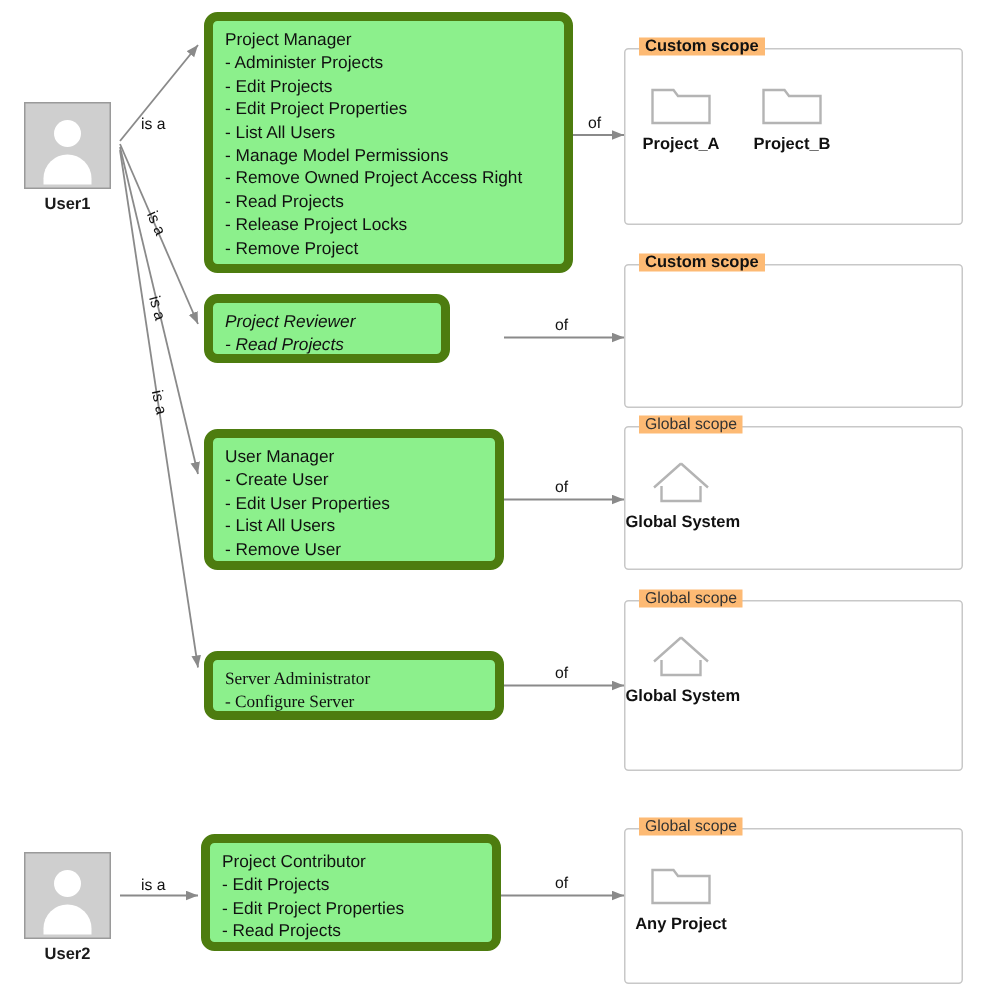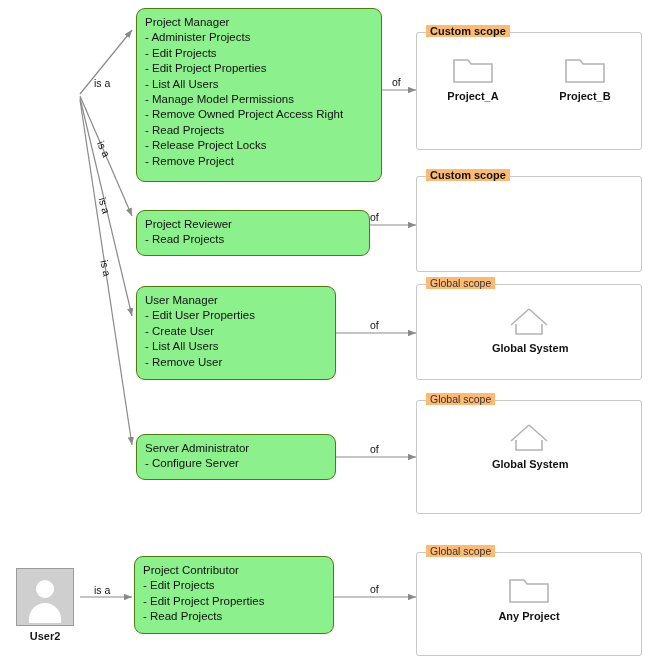--- a/index.html
+++ b/index.html
@@ -65,21 +65,21 @@
   .actor-label {
     margin-top: 4px;
     font-size: 11px;
     font-weight: bold;
     color: #1a1a1a;
   }
   
   .role {
     position: absolute;
     background: #8cf08c;
-    border: 1px solid #4d7c0f;
+    border: 6px solid #4d7c0f;
     border-radius: 9px;
     box-sizing: border-box;
     padding: 6px 8px 7px 8px;
     font-size: 11.5px;
     color: #111111;
     line-height: 15.4px;
   }
   .role .role-title {
     font-weight: normal;
   }
@@ -110,22 +110,20 @@
   }
   .scope-title.bold {
     font-weight: bold;
     font-size: 11px;
     color: #111111;
   }
   .scope-items {
     display: flex;
     flex-direction: row;
     align-items: flex-start;
-    justify-content: center;
-    gap: 38px;
     padding-top: 18px;
   }
   .scope-item {
     width: 74px;
     text-align: center;
   }
   .scope-item .item-label {
     font-size: 11px;
     font-weight: bold;
     color: #111111;
@@ -170,20 +168,27 @@
       <path d="M80,597 L132,597"></path>
 
       <path d="M382,90 L416,90"></path>
       <path d="M336,225 L416,225"></path>
       <path d="M336,333 L416,333"></path>
       <path d="M336,457 L416,457"></path>
       <path d="M334,597 L416,597"></path>
     </g>
   </svg>
 
+  <div class="actor" style="left:14px; top:68px;">
+    <div class="actor-avatar">
+      <div class="head"></div>
+      <div class="body"></div>
+    </div>
+    <div class="actor-label">User1</div>
+  </div>
 
   <div class="actor" style="left:14px; top:568px;">
     <div class="actor-avatar">
       <div class="head"></div>
       <div class="body"></div>
     </div>
     <div class="actor-label">User2</div>
   </div>
 
   <div class="edge-label" style="left:94px; top:77px;">is a</div>
@@ -206,38 +211,38 @@
       <li>- Edit Project Properties</li>
       <li>- List All Users</li>
       <li>- Manage Model Permissions</li>
       <li>- Remove Owned Project Access Right</li>
       <li>- Read Projects</li>
       <li>- Release Project Locks</li>
       <li>- Remove Project</li>
     </ul>
   </div>
 
-  <div class="role" style="left:136px; top:210px; width:234px; height:46px;">
+  <div class="role" style="left:136px; top:196px; width:164px; height:46px;font-style:italic;">
     <div class="role-title">Project Reviewer</div>
     <ul>
       <li>- Read Projects</li>
     </ul>
   </div>
 
   <div class="role" style="left:136px; top:286px; width:200px; height:94px;">
     <div class="role-title">User Manager</div>
     <ul>
+      <li>- Create User</li>
       <li>- Edit User Properties</li>
-      <li>- Create User</li>
       <li>- List All Users</li>
       <li>- Remove User</li>
     </ul>
   </div>
 
-  <div class="role" style="left:136px; top:434px; width:200px; height:46px;">
+  <div class="role" style="left:136px; top:434px; width:200px; height:46px;font-family:Liberation Serif, serif;">
     <div class="role-title">Server Administrator</div>
     <ul>
       <li>- Configure Server</li>
     </ul>
   </div>
 
   <div class="role" style="left:134px; top:556px; width:200px; height:78px;">
     <div class="role-title">Project Contributor</div>
     <ul>
       <li>- Edit Projects</li>

